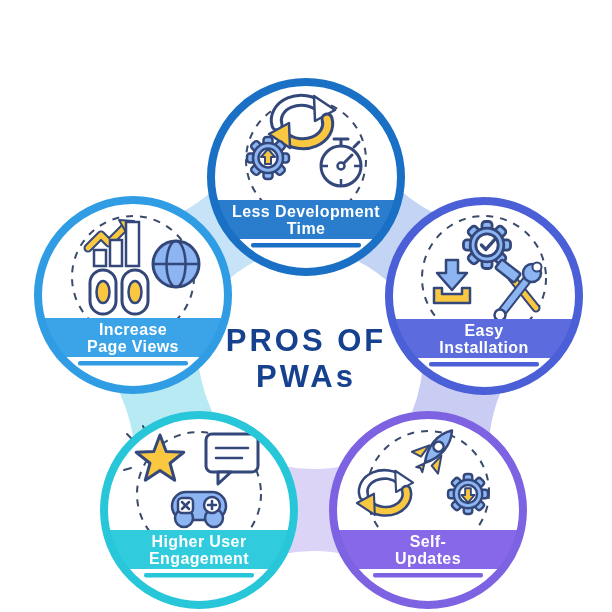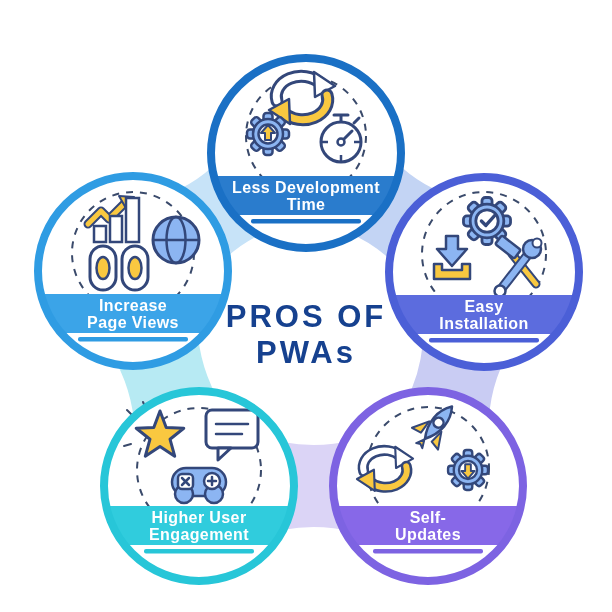--- a/index.html
+++ b/index.html
@@ -1,16 +1,16 @@
 <!DOCTYPE html>
 <html><head>
 <meta charset="utf-8">
 <style>
   html,body{margin:0;padding:0;background:#ffffff;}
-  .stage{width:612px;height:588px;position:relative;font-family:"Liberation Sans",sans-serif;}
+  .stage{width:612px;height:588px;position:relative;font-family:"Liberation Sans",sans-serif;margin-top:24px;}
   svg{display:block;}
   .band-label{font-family:"Liberation Sans",sans-serif;font-weight:700;font-size:16px;letter-spacing:.4px;fill:#ffffff;text-anchor:middle;}
   .title-line{font-family:"Liberation Sans",sans-serif;font-weight:700;font-size:31px;letter-spacing:3px;text-anchor:middle;}
   .ol{stroke:#33477a;}
   .blue{fill:#8cb5f2;}
   .yellow{fill:#f9c840;}
   .white{fill:#ffffff;}
   .dashc{fill:none;stroke:#3a4a6b;stroke-width:2;stroke-dasharray:7 7;}
 </style>
 </head>

